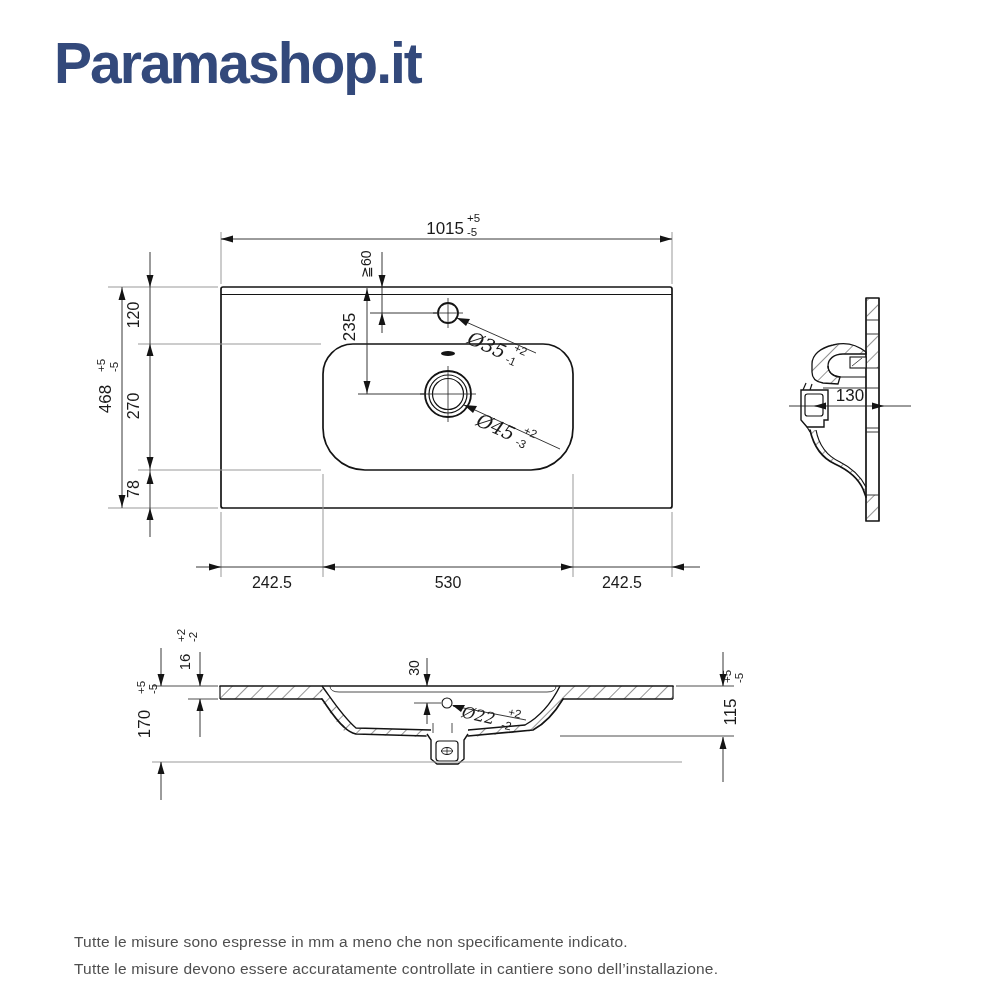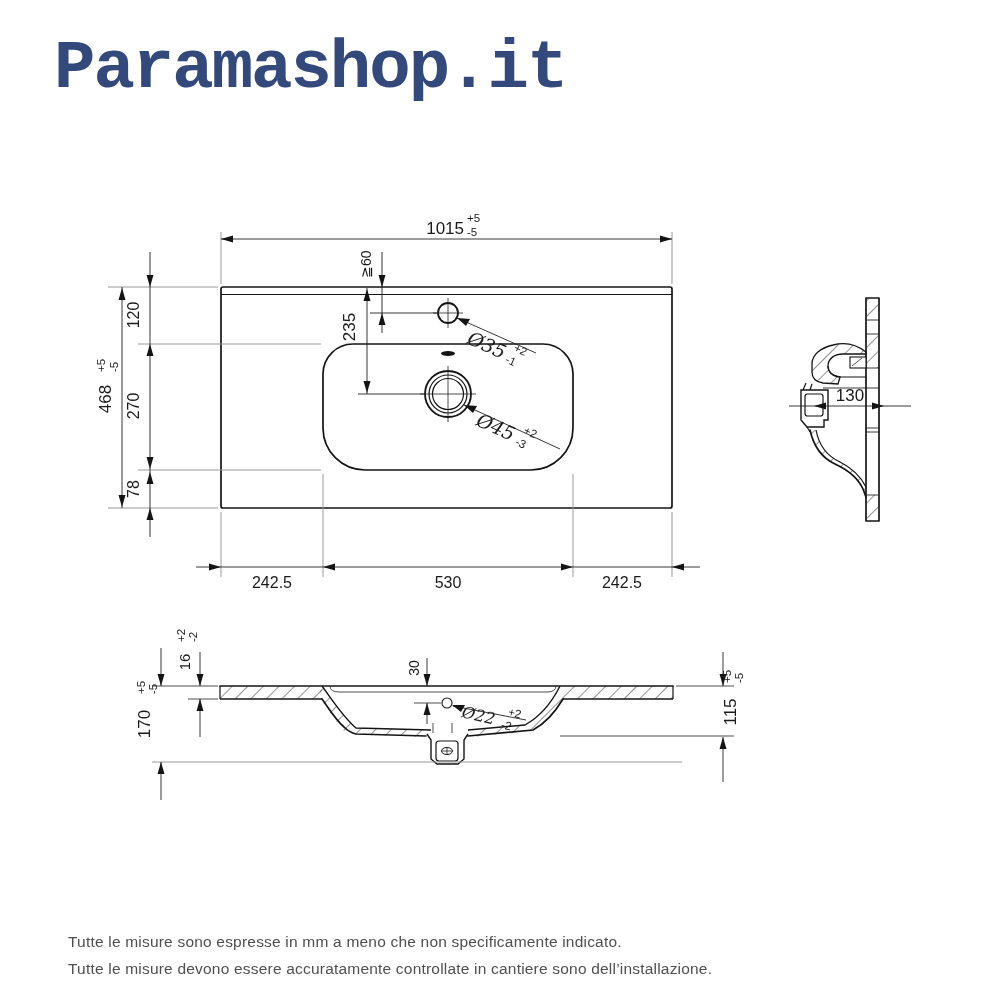--- a/index.html
+++ b/index.html
@@ -1,20 +1,20 @@
 <!DOCTYPE html>
 <html><head>
 <meta charset="utf-8">
 <style>
   html,body{margin:0;padding:0;}
   body{width:1000px;height:1000px;background:#ffffff;position:relative;
        font-family:"Liberation Sans", sans-serif;overflow:hidden;}
-  .logo{position:absolute;left:54px;top:30px;font-size:69px;font-weight:bold;
-        letter-spacing:-2px;color:#33497B;font-family:Liberation Mono, monospace;}
-  .footer{position:absolute;left:68px;top:928px;font-size:15.5px;color:#4f4f4f;
+  .logo{position:absolute;left:54px;top:30px;font-size:57px;font-weight:bold;
+        letter-spacing:-2px;color:#33497B;font-family:Liberation Sans, sans-serif;}
+  .footer{position:absolute;left:74px;top:928px;font-size:15.5px;color:#4f4f4f;
           line-height:27px;letter-spacing:.2px;}
   svg{position:absolute;left:0;top:0;}
   svg text{font-family:"Liberation Sans","DejaVu Sans",sans-serif;fill:#1a1a1a;}
   .dimtxt{font-size:17px;}
   .dimtxt-sm{font-size:16px;}
   .tol{font-size:11.5px;}
   .dia{font-size:19px;font-style:italic;font-family:"DejaVu Serif","Liberation Serif",serif;}
   .dia-sm{font-size:16px;font-style:italic;font-family:"DejaVu Serif","Liberation Serif",serif;}
   .obj{stroke:#141414;fill:none;stroke-width:1.7;stroke-linecap:round;stroke-linejoin:round;}
   .obj2{stroke:#141414;fill:none;stroke-width:1.2;}

